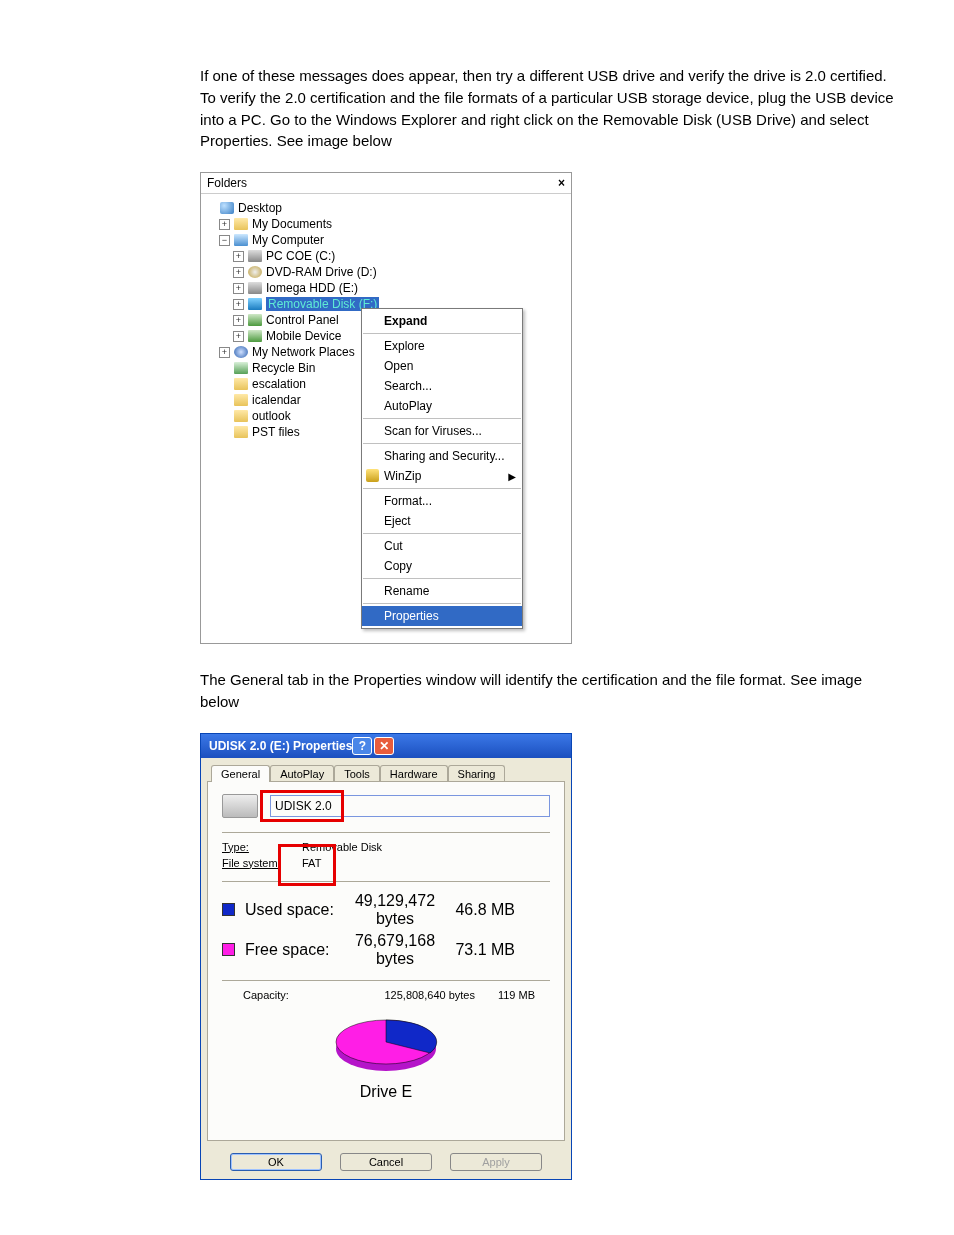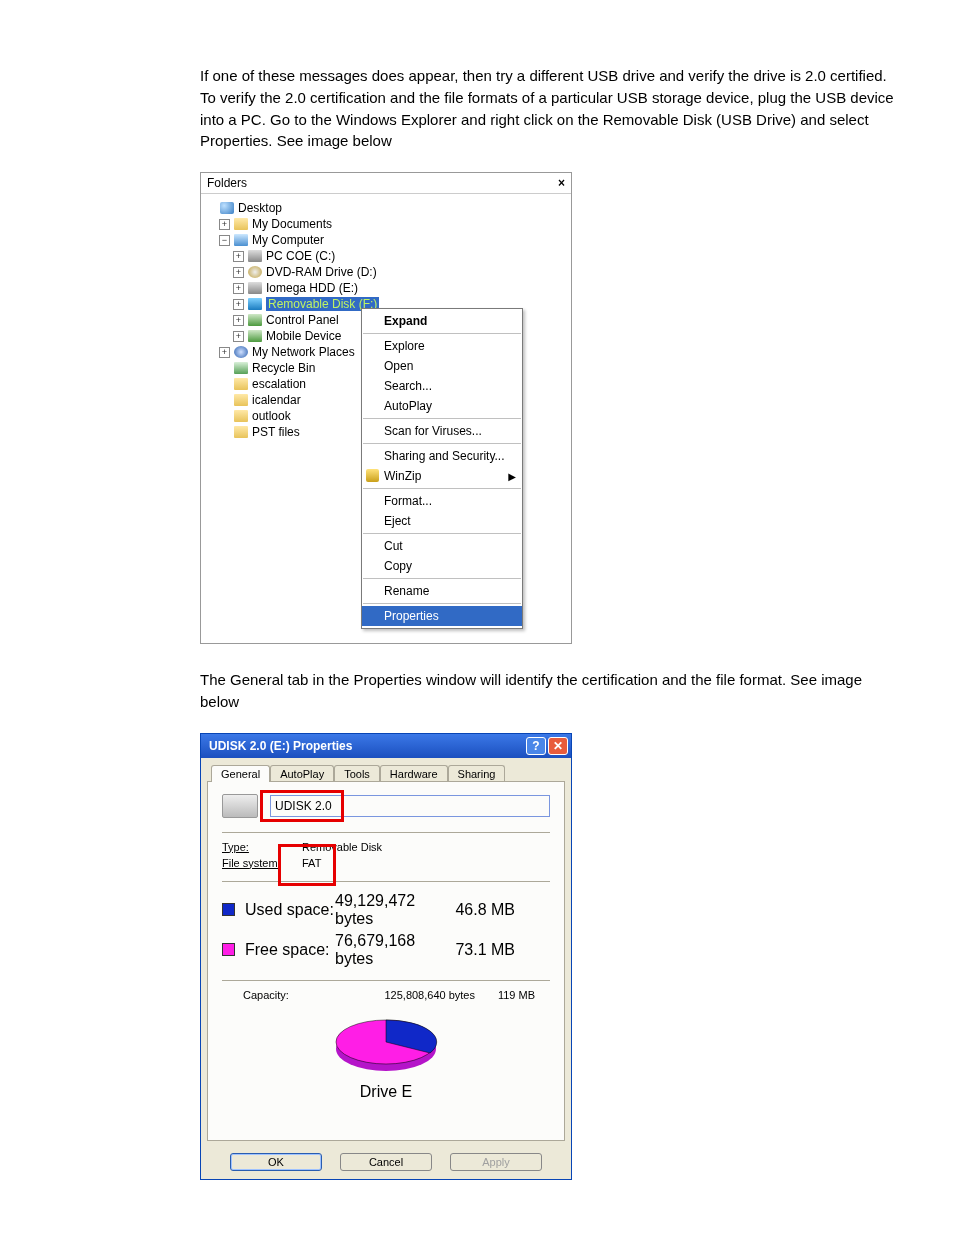--- a/index.html
+++ b/index.html
@@ -73,21 +73,21 @@
   .i-comp { background: linear-gradient(#cde8ff,#4a8fd0); border-radius:1px; }
   .i-drive { background: linear-gradient(#ddd,#888); border-radius:1px; }
   .i-dvd  { background: radial-gradient(circle,#eee,#bfa040); border-radius:50%; }
   .i-rem  { background: linear-gradient(#7fd1ff,#1b7cc0); border-radius:1px; }
   .i-cp   { background: linear-gradient(#cfe8c7,#4c9a3e); border-radius:1px; }
   .i-net  { background: radial-gradient(circle,#cfe0ff,#2a5fae); border-radius:50%; }
   .i-rec  { background: linear-gradient(#d9f0d9,#56a056); border-radius:1px; }
   .tree-label { }
   .tree-sel  {
     background: #316ac5;
-    color: #bef264;
+    color: #5eead4;
     padding: 0 2px;
   }
 
   .ctx-menu {
     position: absolute;
     top: 135px;
     left: 160px;
     width: 160px;
     background: #fff;
     border: 1px solid #7a7a7a;
@@ -119,21 +119,21 @@
     border: 1px solid #0845b5;
     position: relative;
     font-size: 12px;
   }
   .titlebar {
     height: 24px;
     background: linear-gradient(#3b78e7,#1b4fbf);
     color:#fff;
     display:flex;
     align-items:center;
-    justify-content:space-between;
+    justify-content:flex-start;
     padding: 0 3px 0 8px;
     font-weight: bold;
     font-size: 12px;
   }
   .titlebar .btns { display:flex; gap:2px; }
   .tb-btn {
     width:18px;height:16px;
     border:1px solid #fff;
     border-radius:3px;
     display:flex;align-items:center;justify-content:center;
@@ -199,21 +199,21 @@
   .kv .k { width: 72px; }
   .kv .u { text-decoration: underline; }
   .red2 { left:70px; top:62px; width:52px; height:36px; }
 
   .space-block { margin-top:10px; border-top:1px solid #aca899; padding-top:8px; font-size:16px; }
   .sp-row { display:flex; align-items:center; padding:2px 0; }
   .sw { width:11px;height:11px; margin-right:10px; border:1px solid #333; }
   .sw.blue { background:#1028c8; }
   .sw.pink { background:#ff1ee6; }
   .sp-row .lbl { width:90px; }
-  .sp-row .bytes { width:120px; text-align:left; }
+  .sp-row .bytes { width:120px; text-align:center; }
   .sp-row .mb { width:60px; text-align:right; }
 
   .cap-block { margin-top:10px; border-top:1px solid #aca899; padding-top:8px; font-size:11px; }
   .cap-row { display:flex; }
   .cap-row .lbl { width:112px; padding-left:21px;}
   .cap-row .bytes{ width:120px; text-align:right;}
   .cap-row .mb { width:60px; text-align:right;}
 
   .pie-wrap { text-align:center; margin-top:8px; }
   .pie {

